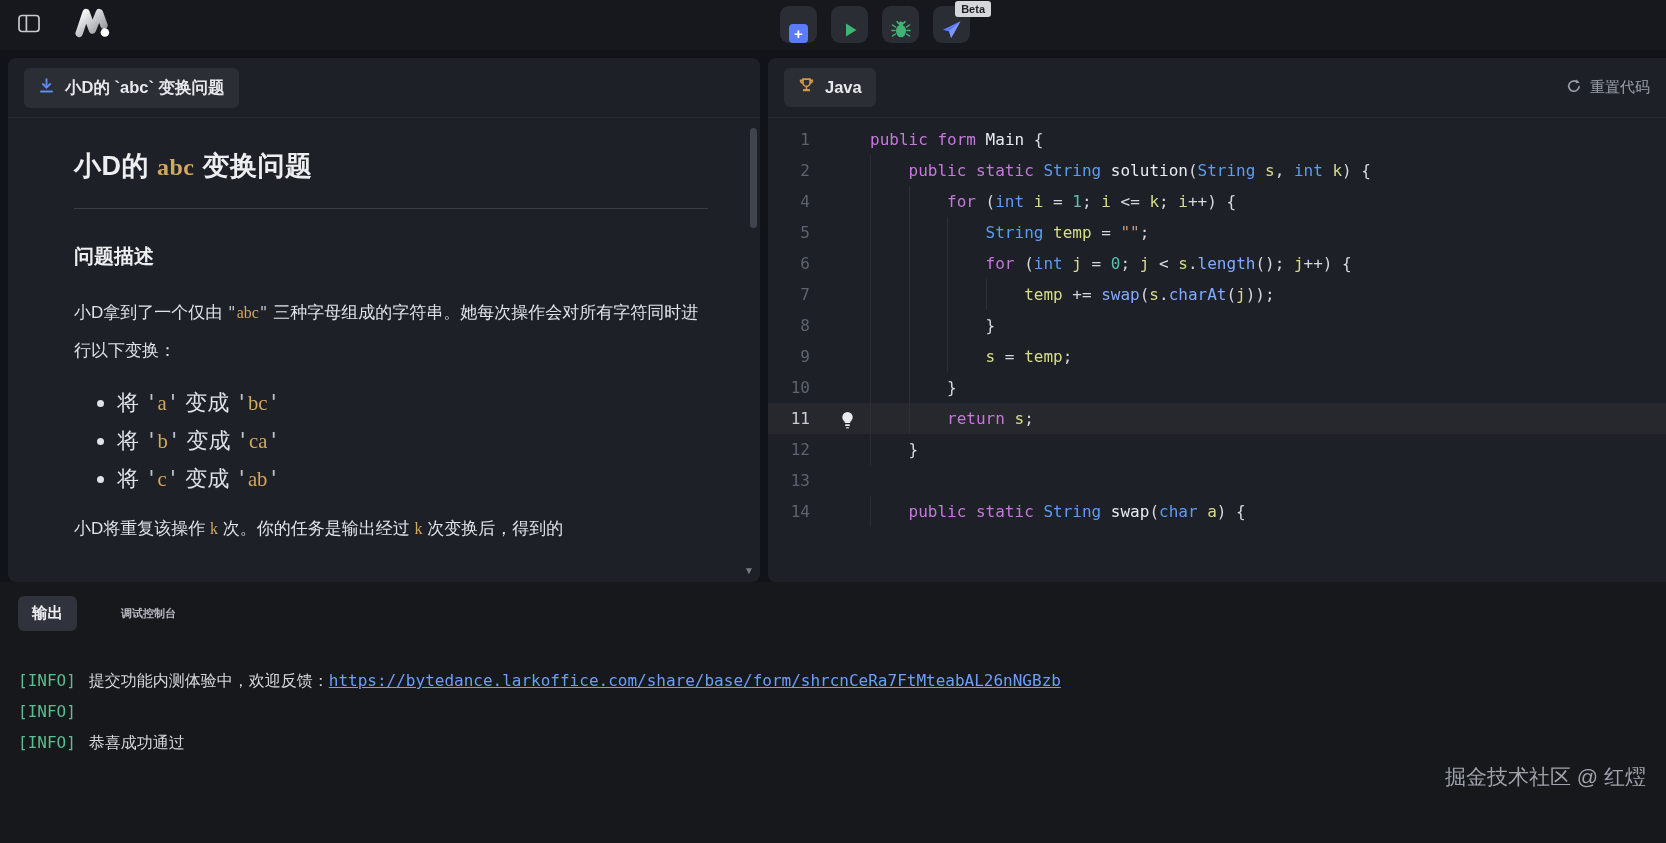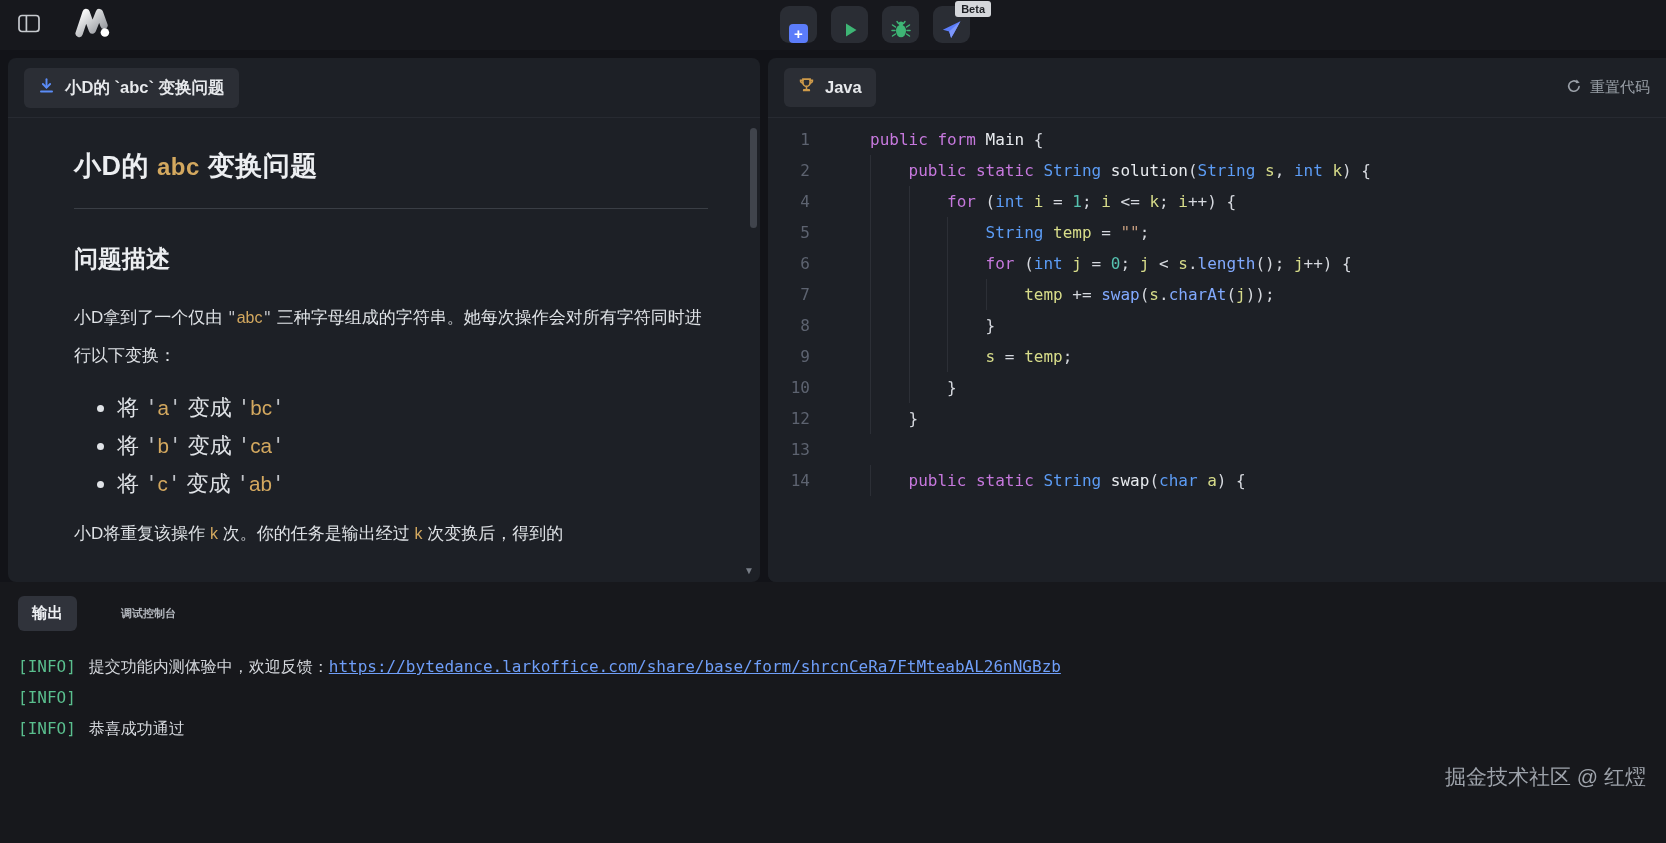--- a/index.html
+++ b/index.html
@@ -46,26 +46,26 @@
   }
   .reset-btn {
     margin-left:auto; background:none; border:none; cursor:pointer;
     display:flex; gap:8px; color:#9aa0a8; font-size:15px;
   }
   
   .problem-content { position:relative; flex:1; overflow:hidden; padding:30px 52px 0 66px; }
   .p-title { font-size:27px; font-weight:bold; color:#eceef1; letter-spacing:.5px; }
   .p-title .seg-code { font-size:24px; }
   .p-hr { border:none; border-top:1px solid #3a3e45; margin-top:24px; }
-  .p-h2 { font-size:24px; font-weight:bold; color:#eceef1; margin-top:34px; }
+  .p-h2 { font-size:20px; font-weight:bold; color:#eceef1; margin-top:34px; }
   .p-para { font-size:17px; line-height:38px; color:#dfe2e6; margin-top:24px; }
   .p-para2 { margin-top:18px; }
   ul.p-list { margin-top:20px; padding-left:27px; list-style:disc; }
   ul.p-list li { font-size:22px; line-height:26px; margin:12px 16px; color:#dfe2e6; }
-  .seg-code { font-family:Liberation Sans, sans-serif; color:var(--code_gold); font-size:.94em; }
+  .seg-code { font-family:Liberation Serif, serif; color:var(--code_gold); font-size:.94em; }
   .seg-quote { font-family:"DejaVu Sans Mono", monospace; color:#c0c3c9; font-size:.94em; }
   .vscroll { position:absolute; right:3px; top:10px; width:7px; height:100px; border-radius:4px; background:#40444c; }
   .scroll-down { position:absolute; right:6px; bottom:6px; font-size:10px; color:#777d86; cursor:pointer; }
   
   .code-area { flex:1; position:relative; overflow:hidden; padding-top:6px; background:#1d2026; font-family:"DejaVu Sans Mono", monospace; font-size:16px; }
   .code-row { height:31px; line-height:31px; white-space:pre; position:relative; display:flex; }
   .code-row.hl { background:#26282e; }
   .code-row.hl .ln { color:#c9cdd4; }
   .ln { flex:none; width:62px; text-align:right; padding-right:20px; color:#5d6370; user-select:none; }
   .code-content { flex:1; padding-left:40px; }
@@ -80,21 +80,21 @@
   .tk-st { color:var(--string); }
   .tk-pl { color:#d5d8de; }
   
   .output { position:absolute; left:0; right:0; top:582px; bottom:0; background:#17181c; padding:14px 18px; }
   .out-tabs { display:flex; align-items:center; gap:44px; }
   .tab-active {
     background:#30333b; border:none; border-radius:6px; padding:7px 14px;
     color:#eef0f3; font-size:15.5px; font-weight:bold; cursor:pointer; font-family:"Liberation Sans",sans-serif;
   }
   .tab-plain { background:none; border:none; color:#b4b8bf; font-size:11px; font-weight:bold; cursor:pointer; font-family:"Liberation Sans",sans-serif; }
-  .logs { margin-top:20px; font-family:"DejaVu Sans Mono", monospace; font-size:16px; }
+  .logs { margin-top:34px; font-family:"DejaVu Sans Mono", monospace; font-size:16px; }
   .log-row { line-height:31px; color:#d4d7dc; }
   .log-level { color:var(--info_green); margin-right:13px; }
   .log-row .seg-text { font-family:"Liberation Sans", sans-serif; }
   .seg-link { color:var(--link_blue); text-decoration:underline; cursor:pointer; }
   .watermark { position:absolute; right:20px; bottom:52px; font-size:21px; color:#9ea3ab; }
 </style>
 </head>
 <body>
 
 <header class="topbar">
@@ -223,20 +223,25 @@
     <div class="code-area">
         <div class="code-row"><span class="ln">1</span><span class="code-content"><span class="tk-kw">public</span><span class="tk-pl"> </span><span class="tk-kw">form</span><span class="tk-pl"> </span><span class="tk-df">Main</span><span class="tk-pl"> {</span></span></div>
         <div class="code-row"><span class="ln">2</span><span class="code-content"><span class="ind"></span><span class="tk-kw">public</span><span class="tk-pl"> </span><span class="tk-kw">static</span><span class="tk-pl"> </span><span class="tk-ty">String</span><span class="tk-pl"> </span><span class="tk-df">solution</span><span class="tk-pl">(</span><span class="tk-ty">String</span><span class="tk-pl"> </span><span class="tk-va">s</span><span class="tk-pl">, </span><span class="tk-ty">int</span><span class="tk-pl"> </span><span class="tk-va">k</span><span class="tk-pl">) {</span></span></div>
         <div class="code-row"><span class="ln">4</span><span class="code-content"><span class="ind"></span><span class="ind"></span><span class="tk-kw">for</span><span class="tk-pl"> (</span><span class="tk-ty">int</span><span class="tk-pl"> </span><span class="tk-va">i</span><span class="tk-pl"> = </span><span class="tk-nu">1</span><span class="tk-pl">; </span><span class="tk-va">i</span><span class="tk-pl"> &lt;= </span><span class="tk-va">k</span><span class="tk-pl">; </span><span class="tk-va">i</span><span class="tk-pl">++) {</span></span></div>
         <div class="code-row"><span class="ln">5</span><span class="code-content"><span class="ind"></span><span class="ind"></span><span class="ind"></span><span class="tk-ty">String</span><span class="tk-pl"> </span><span class="tk-va">temp</span><span class="tk-pl"> = </span><span class="tk-st">""</span><span class="tk-pl">;</span></span></div>
         <div class="code-row"><span class="ln">6</span><span class="code-content"><span class="ind"></span><span class="ind"></span><span class="ind"></span><span class="tk-kw">for</span><span class="tk-pl"> (</span><span class="tk-ty">int</span><span class="tk-pl"> </span><span class="tk-va">j</span><span class="tk-pl"> = </span><span class="tk-nu">0</span><span class="tk-pl">; </span><span class="tk-va">j</span><span class="tk-pl"> &lt; </span><span class="tk-va">s</span><span class="tk-pl">.</span><span class="tk-fn">length</span><span class="tk-pl">(); </span><span class="tk-va">j</span><span class="tk-pl">++) {</span></span></div>
         <div class="code-row"><span class="ln">7</span><span class="code-content"><span class="ind"></span><span class="ind"></span><span class="ind"></span><span class="ind"></span><span class="tk-va">temp</span><span class="tk-pl"> += </span><span class="tk-fn">swap</span><span class="tk-pl">(</span><span class="tk-va">s</span><span class="tk-pl">.</span><span class="tk-fn">charAt</span><span class="tk-pl">(</span><span class="tk-va">j</span><span class="tk-pl">));</span></span></div>
         <div class="code-row"><span class="ln">8</span><span class="code-content"><span class="ind"></span><span class="ind"></span><span class="ind"></span><span class="tk-pl">}</span></span></div>
         <div class="code-row"><span class="ln">9</span><span class="code-content"><span class="ind"></span><span class="ind"></span><span class="ind"></span><span class="tk-va">s</span><span class="tk-pl"> = </span><span class="tk-va">temp</span><span class="tk-pl">;</span></span></div>
         <div class="code-row"><span class="ln">10</span><span class="code-content"><span class="ind"></span><span class="ind"></span><span class="tk-pl">}</span></span></div>
+        <div class="code-row hl"><span class="ln">11</span><span class="bulb"><svg width="15" height="19" viewBox="0 0 15 19">
+              <path d="M7.5 1 a5.2 5.2 0 0 1 5.2 5.2 c0 1.9-1 3-1.8 3.9 -.5.6-.8 1.1-.8 1.9 H4.9 c0-.8-.3-1.3-.8-1.9 C3.3 9.2 2.3 8.1 2.3 6.2 A5.2 5.2 0 0 1 7.5 1 Z" fill="#e9ebee"></path>
+              <rect x="5" y="13.2" width="5" height="1.8" rx="0.9" fill="#e9ebee"></rect>
+              <rect x="5.8" y="16" width="3.4" height="1.5" rx="0.75" fill="#b9bcc2"></rect>
+            </svg></span><span class="code-content"><span class="ind"></span><span class="ind"></span><span class="tk-kw">return</span><span class="tk-pl"> </span><span class="tk-va">s</span><span class="tk-pl">;</span></span></div>
         <div class="code-row"><span class="ln">12</span><span class="code-content"><span class="ind"></span><span class="tk-pl">}</span></span></div>
         <div class="code-row"><span class="ln">13</span><span class="code-content"></span></div>
         <div class="code-row"><span class="ln">14</span><span class="code-content"><span class="ind"></span><span class="tk-kw">public</span><span class="tk-pl"> </span><span class="tk-kw">static</span><span class="tk-pl"> </span><span class="tk-ty">String</span><span class="tk-pl"> </span><span class="tk-df">swap</span><span class="tk-pl">(</span><span class="tk-ty">char</span><span class="tk-pl"> </span><span class="tk-va">a</span><span class="tk-pl">) {</span></span></div>
       </div>
   </section>
 </div>
 
 <section class="output">
   <div class="out-tabs">
     <button class="tab-active">输出</button>

